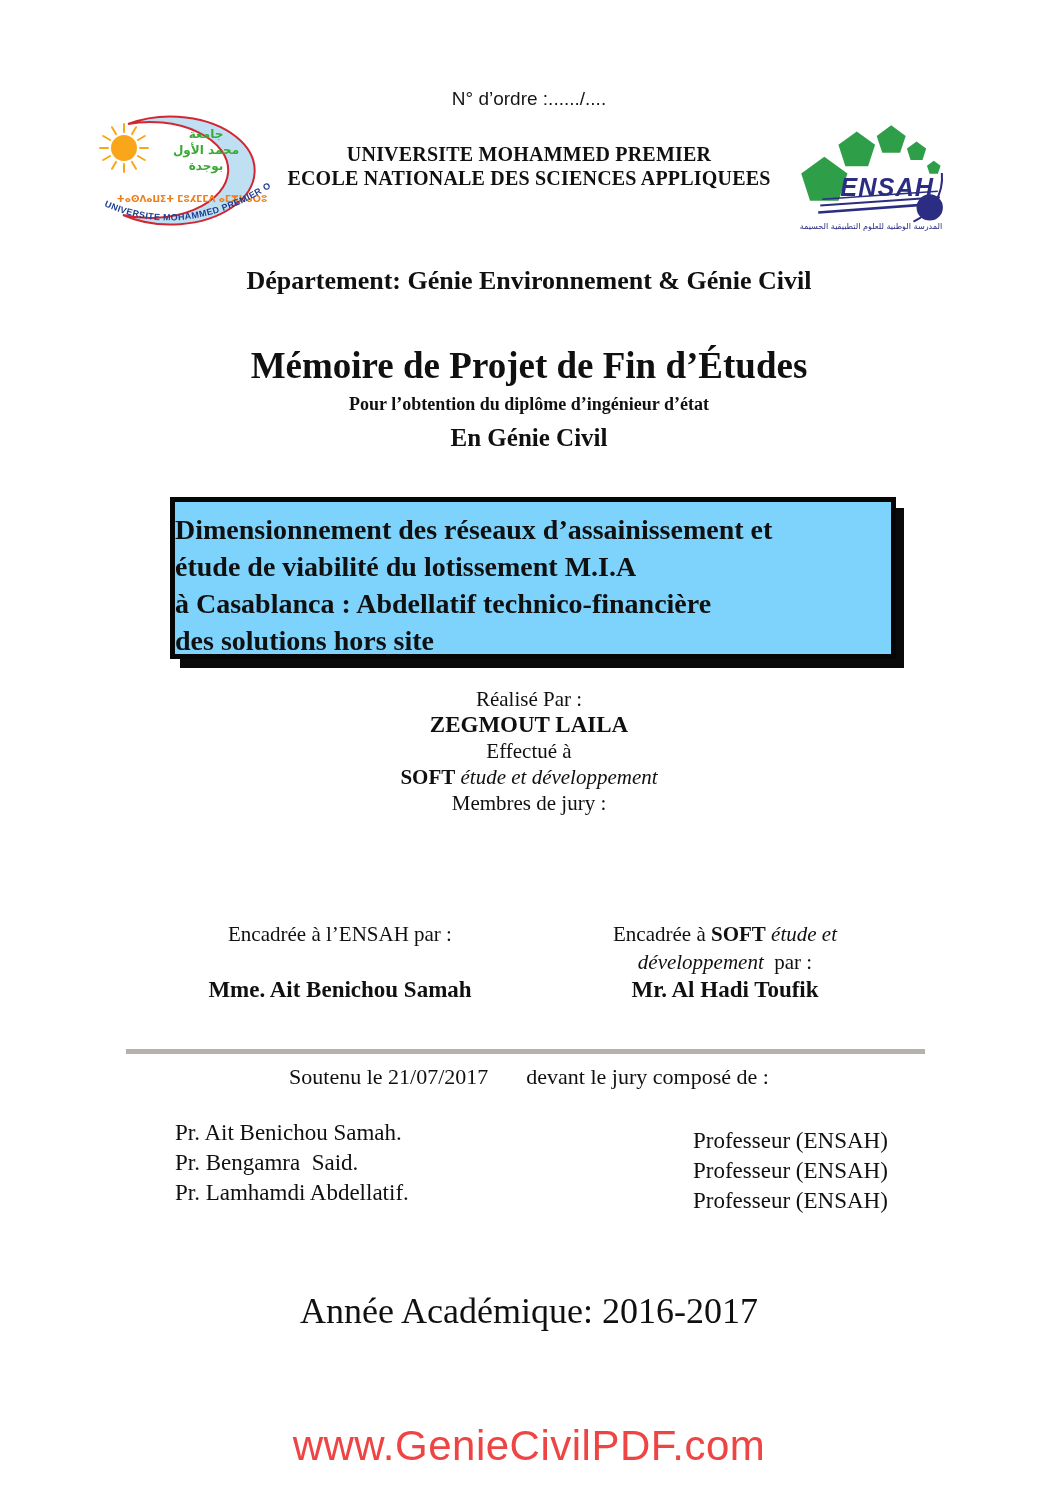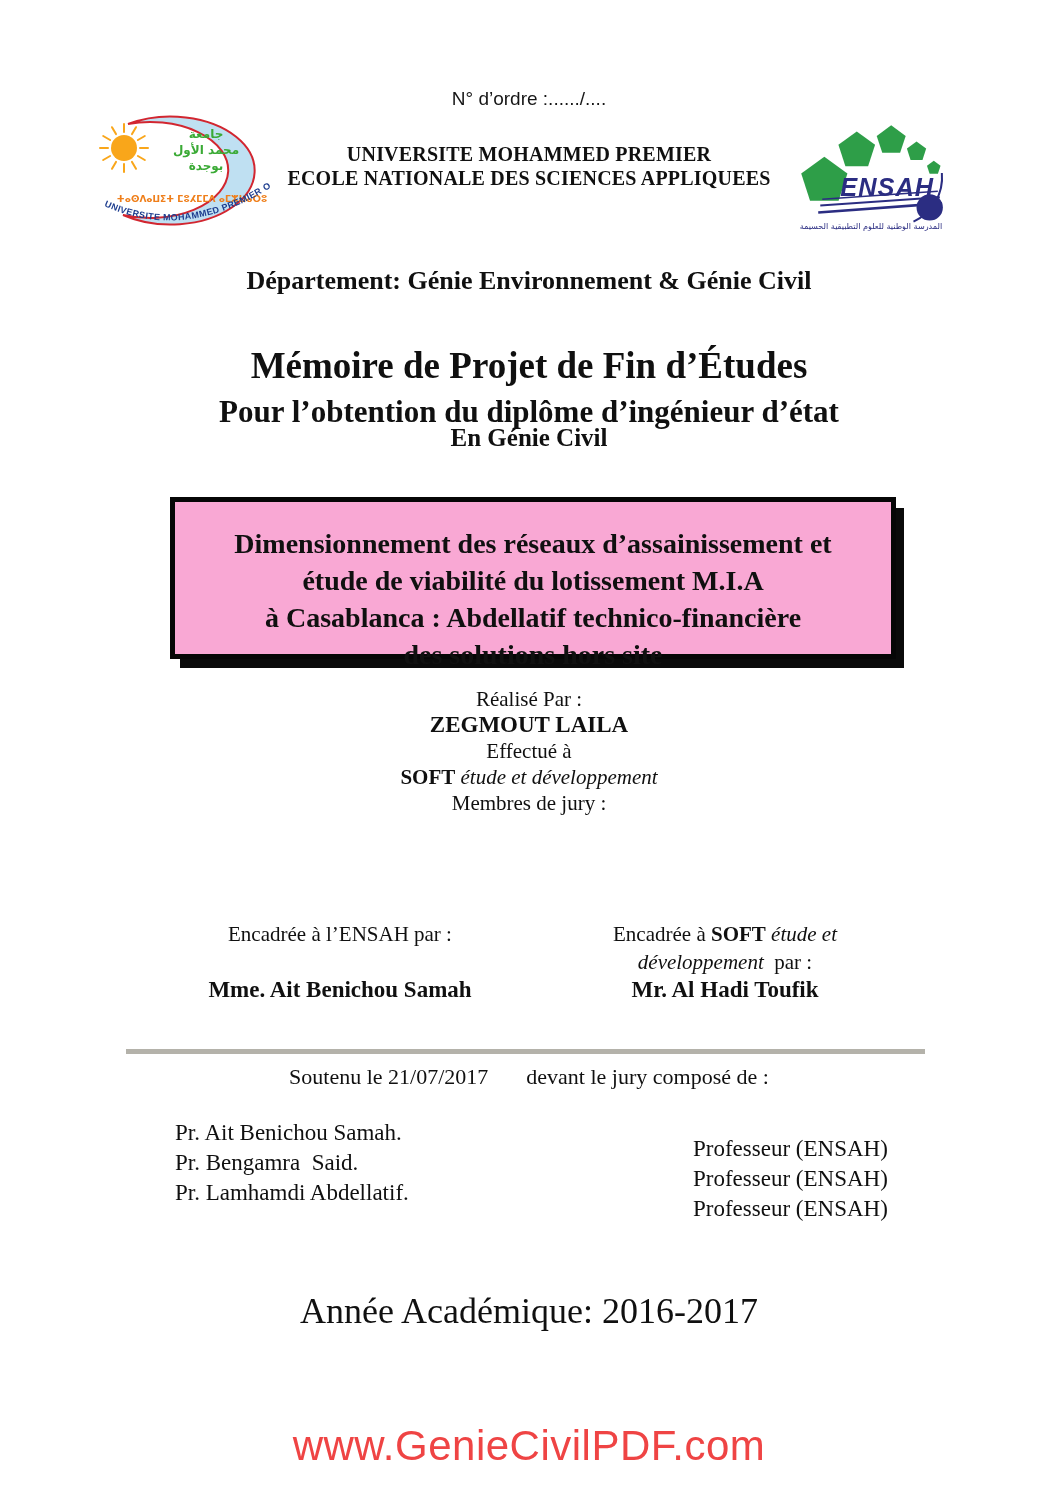--- a/index.html
+++ b/index.html
@@ -27,31 +27,31 @@
     font-weight:bold;
     font-size:20px;
     line-height:24px;
     letter-spacing:.2px;
   }
   .logo-left{left:96px;top:106px;width:180px;height:134px;}
   .logo-right{left:800px;top:114px;width:152px;height:120px;}
 
   .department{top:266px;font-weight:bold;font-size:26px;}
   .doc-type{top:344px;font-weight:bold;font-size:37px;}
-  .subtitle1{top:394px;font-weight:bold;font-size:31px;}
+  .subtitle1{top:394px;font-weight:bold;font-size:18px;}
   .subtitle2{top:424px;font-weight:bold;font-size:25px;}
 
   .title-box{
     left:170px;top:497px;width:726px;height:162px;
     box-sizing:border-box;
     border:5px solid #060606;
     box-shadow:9px 10px 0 -1px #0a0a0a;
-    background:#f9a8d4;
-    text-align:center;
-    padding-top:23px;
+    background:#7dd3fc;
+    text-align:left;
+    padding-top:9px;
   }
   .title-box .tline{font-weight:bold;font-size:28px;line-height:37px;}
 
   .author-block{top:686px;font-size:21px;line-height:26px;}
   .author-block .bold-name{font-weight:bold;font-size:23px;}
   .author-block .co-bold{font-weight:bold;}
   .author-block .co-italic{font-style:italic;}
 
   .sup-col{top:920px;font-size:21px;line-height:28px;text-align:center;}
   .sup-left{left:150px;width:380px;}
@@ -64,21 +64,21 @@
   .rule{
     left:126px;top:1049px;width:799px;height:5px;
     background:#b4b2aa;
   }
   .defense-line{top:1064px;font-size:22px;}
   .defense-gap{display:inline-block;width:38px;}
 
   .jury{left:175px;top:1120px;width:730px;font-size:23px;}
   .jury-row{position:relative;height:30px;}
   .jury-name{white-space:pre;}
-  .jury-title{position:absolute;left:518px;top:16px;}
+  .jury-title{position:absolute;left:518px;top:8px;}
 
   .academic-year{top:1290px;font-size:36px;}
 
   .website-link{
     top:1422px;
     font-family:"Liberation Sans", sans-serif;
     font-size:42px;
     color:#ef4444;
     letter-spacing:.5px;
     cursor:pointer;

